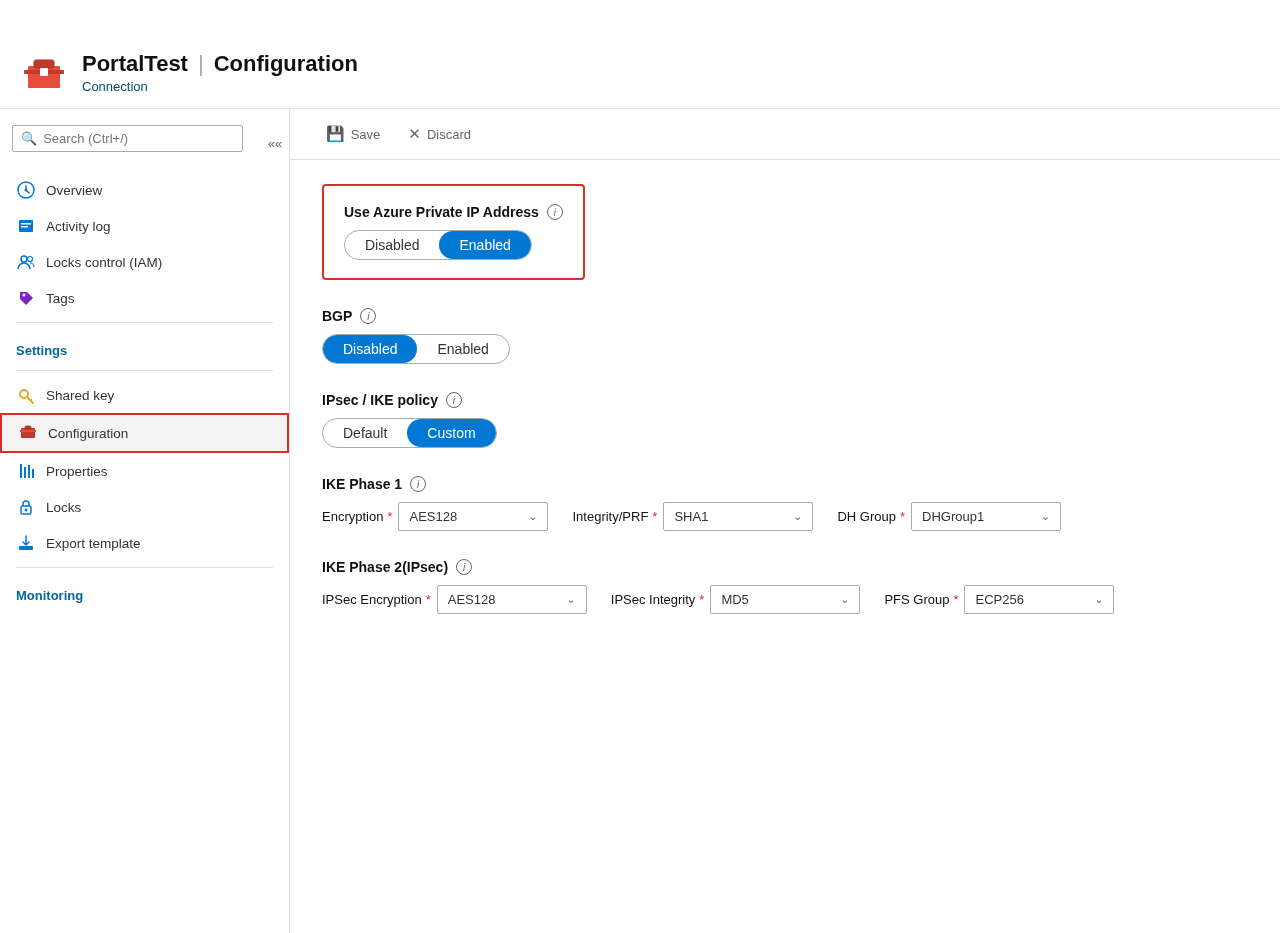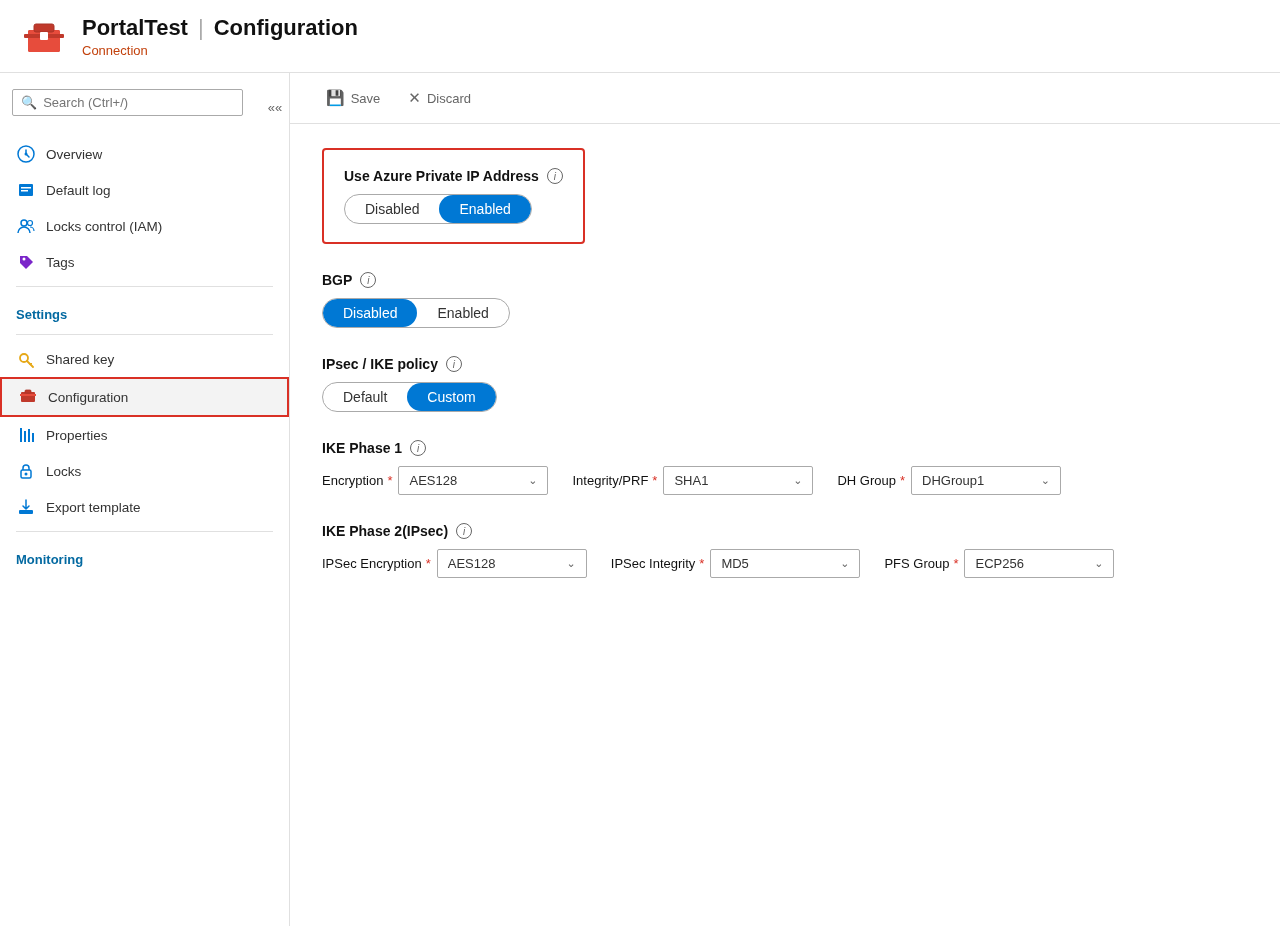--- a/index.html
+++ b/index.html
@@ -1,24 +1,24 @@
 <!DOCTYPE html>
 <html><head>
   <meta charset="utf-8">
   <style>
     * { box-sizing: border-box; margin: 0; padding: 0; }
     body { font-family: 'Segoe UI', Arial, sans-serif; font-size: 14px; color: #333; background: #fff; }
 
-    .header { display: flex; align-items: center; padding: 12px 20px; border-bottom: 1px solid #e0e0e0; }
+    .header { display: flex; align-items: center; padding: 12px 20px; border-bottom: 1px solid #e0e0e0; margin-top: 36px; }
     .header-icon { width: 48px; height: 48px; margin-right: 14px; display: flex; align-items: center; justify-content: center; }
     .header-icon svg { width: 40px; height: 40px; }
     .header-title { display: flex; flex-direction: column; }
     .header-main { font-size: 22px; font-weight: 600; color: #111; display: flex; align-items: center; gap: 10px; }
     .header-separator { font-size: 22px; font-weight: 300; color: #aaa; }
-    .header-sub { font-size: 13px; color: #c2410c; margin-top: 2px; }
+    .header-sub { font-size: 13px; color: #0c4a6e; margin-top: 2px; }
 
     .layout { display: flex; height: calc(100vh - 80px); }
 
     
     .sidebar { width: 290px; border-right: 1px solid #e0e0e0; padding: 10px 0; overflow-y: auto; flex-shrink: 0; }
     .search-box { display: flex; align-items: center; margin: 6px 12px 16px; border: 1px solid #aaa; border-radius: 2px; padding: 5px 8px; gap: 6px; }
     .search-box input { border: none; outline: none; font-size: 13px; color: #333; width: 100%; background: transparent; }
     .collapse-btn { width: 28px; height: 28px; display: flex; align-items: center; justify-content: center; cursor: pointer; color: #666; font-size: 13px; margin-left: 6px; }
 
     .nav-item { display: flex; align-items: center; padding: 8px 16px; cursor: pointer; gap: 10px; border-radius: 0; }
@@ -104,21 +104,21 @@
     </div>
 
     <div class="nav-item">
       <div class="nav-icon">
         <svg width="18" height="18" viewBox="0 0 18 18">
             <rect x="2" y="3" width="14" height="12" rx="1" fill="#0078d4"></rect>
             <rect x="4" y="6" width="10" height="1.5" fill="#fff"></rect>
             <rect x="4" y="9" width="7" height="1.5" fill="#fff"></rect>
           </svg>
       </div>
-      <span class="nav-label">Default log</span>
+      <span class="nav-label">Activity log</span>
     </div>
 
     <div class="nav-item">
       <div class="nav-icon">
         <svg width="18" height="18" viewBox="0 0 18 18">
             <circle cx="7" cy="6" r="3" fill="none" stroke="#0078d4" stroke-width="1.5"></circle>
             <circle cx="13" cy="6" r="2.5" fill="none" stroke="#0078d4" stroke-width="1.2"></circle>
             <path d="M1 16c0-3.3 2.7-6 6-6s6 2.7 6 6" fill="none" stroke="#0078d4" stroke-width="1.5"></path>
             <path d="M13 10c2.2 0 4 1.8 4 4" fill="none" stroke="#0078d4" stroke-width="1.2"></path>
           </svg>

